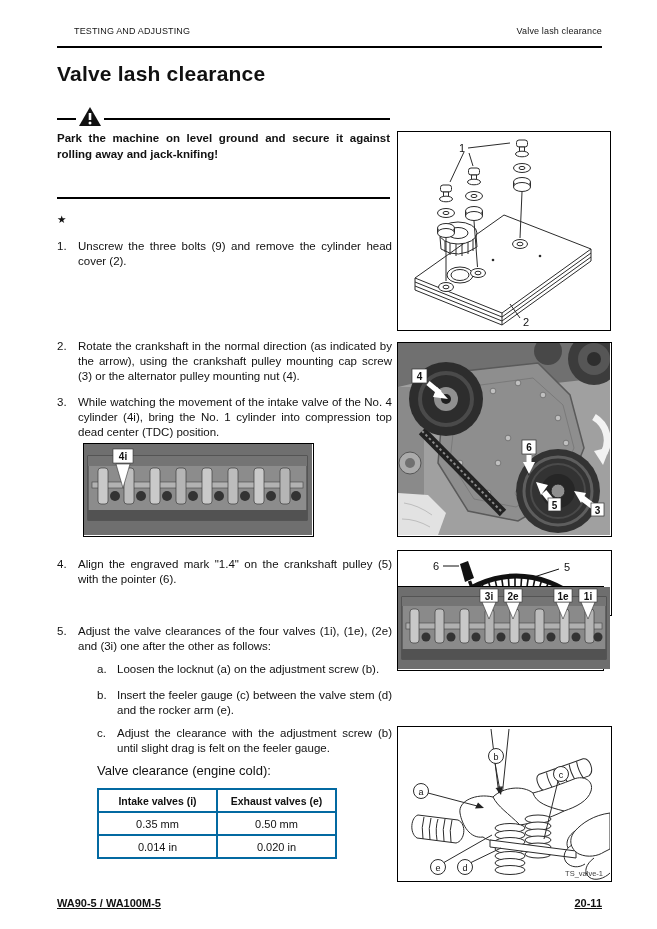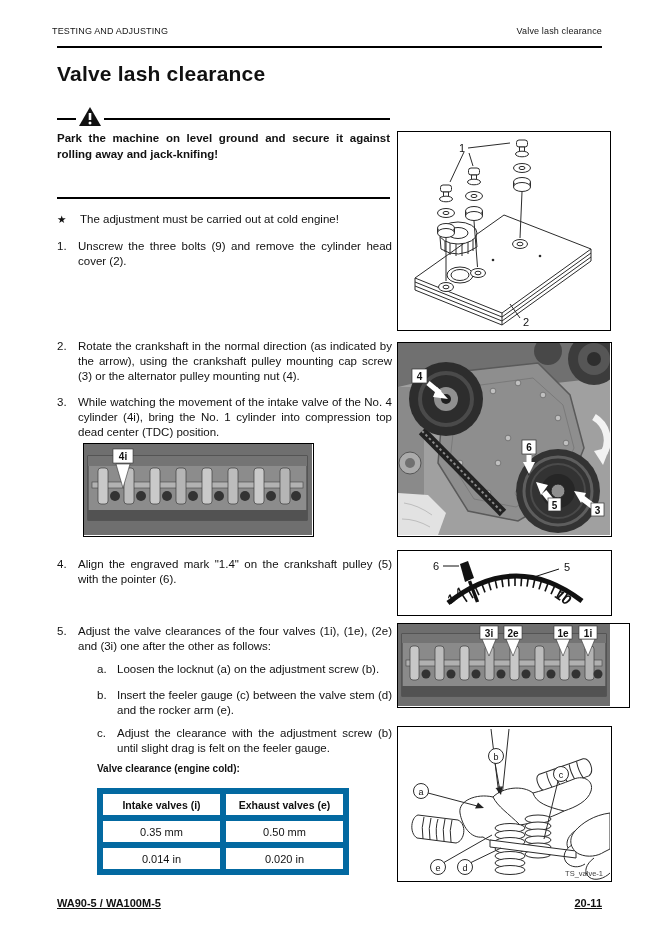--- a/index.html
+++ b/index.html
@@ -1,21 +1,21 @@
 <!DOCTYPE html>
 <html><head>
 <meta charset="utf-8">
 <style>
   html,body { margin:0; padding:0; background:#fff; }
   .page {
     position:relative; width:657px; height:929px; background:#ffffff;
     font-family:"Liberation Sans", sans-serif; color:#111; overflow:hidden;
   }
   .hdr { position:absolute; top:26px; font-size:9px; color:#151515; letter-spacing:.15px; }
-  .hdr-left { left:52px;text-align:right; }
+  .hdr-left { left:74px;text-align:right; }
   .hdr-right { right:55px; }
   .hdr-rule { position:absolute; left:57px; top:46px; width:545px; height:2px; background:#000; }
   .title { position:absolute; left:57px; top:62px; margin:0; font-size:21px; font-weight:bold; letter-spacing:.2px; }
 
   .warn-bar { position:absolute; left:57px; top:106px; width:333px; height:22px; }
   .warn-bar .bar { position:absolute; top:12px; height:2px; background:#000; }
   .warn-bar .bar.l { left:0; width:19px; }
   .warn-bar .bar.r { left:47px; width:286px; }
   .warn-tri { position:absolute; left:21px; top:0; }
   .warn-text { position:absolute; left:57px; top:130px; width:333px; font-weight:bold;
@@ -26,37 +26,37 @@
   .note { position:absolute; left:57px; top:213px; width:335px; display:flex; font-size:11.5px; }
   .note .b { width:23px; flex:none; font-size:10.5px; }
 
   .step { position:absolute; left:57px; width:335px; display:flex; font-size:11.5px; line-height:15.2px; }
   .step .n { width:21px; flex:none; }
   .step .t { flex:1; text-align:justify; }
   .sub  { position:absolute; left:97px; width:295px; display:flex; font-size:11.5px; line-height:15.2px; }
   .sub .n { width:20px; flex:none; }
   .sub .t { flex:1; text-align:justify; }
 
-  .tbl-title { position:absolute; left:97px; top:763px; font-size:10px; font-weight:bold; }
+  .tbl-title { position:absolute; left:97px; top:763px; font-size:13px; font-weight:normal; }
   .vtable { position:absolute; left:97px; top:788px; border-collapse:collapse; }
-  .vtable th, .vtable td { border:6px solid #0369a1; font-size:11px; height:17px; }
+  .vtable th, .vtable td { border:2px solid #0369a1; font-size:11px; height:17px; }
   .vtable th { width:109px; font-size:10.5px; text-align:center; font-weight:bold; padding:2px 4px; }
   .vtable td { text-align:center; padding:2px 7px; }
   .vtable { border:2px solid #000; }
 
   .footer { position:absolute; top:897px; font-size:11px; font-weight:bold;text-decoration:underline; }
   .footer-left { left:57px; }
   .footer-right { right:55px; }
 
   .fig { position:absolute; border:1.5px solid #000; background:#fff; box-sizing:border-box; }
   .fig svg { display:block; }
   #fig-cover    { left:397px; top:131px; width:214px; height:200px; }
   #fig-engine   { left:397px; top:342px; width:215px; height:195px; }
   #fig-scale    { left:397px; top:550px; width:215px; height:66px; }
-  #fig-valves   { left:397px; top:623px; width:233px; height:85px; }
+  #fig-valves   { left:397px; top:586px; width:207px; height:85px; }
   #fig-adjust   { left:397px; top:726px; width:215px; height:156px; }
   #fig-head4i   { left:83px;  top:443px; width:231px; height:94px; }
 
   .ln { stroke:#2b2b2b; stroke-width:1; fill:none; }
   .lnf { stroke:#2b2b2b; stroke-width:1; fill:#fff; }
   .lbl { font-family:"Liberation Sans", sans-serif; font-size:11px; fill:#111; }
   .photo-lbl { font-family:"Liberation Sans", sans-serif; font-size:10px; font-weight:bold; fill:#111; }
 </style>
 </head>
 <body>
@@ -78,21 +78,20 @@
     </svg>
     <div class="bar r"></div>
   </div>
   <div class="warn-text">
     <p>Park the machine on level ground and secure it against rolling away and jack-knifing!</p>
   </div>
   <div class="warn-rule"></div>
 
   <div class="note">
     <span class="b">★</span>
-    <span class="t">The adjustment must be carried out at cold engine!</span>
   </div>
 
   <div class="step" style="top:239px">
     <span class="n">1.</span>
     <span class="t">Unscrew the three bolts (9) and remove the cylinder head cover (2).</span>
   </div>
   <div class="step" style="top:339px">
     <span class="n">2.</span>
     <span class="t">Rotate the crankshaft in the normal direction (as indicated by the arrow), using the crankshaft pulley mounting cap screw (3) or the alternator pulley mounting nut (4).</span>
   </div>

